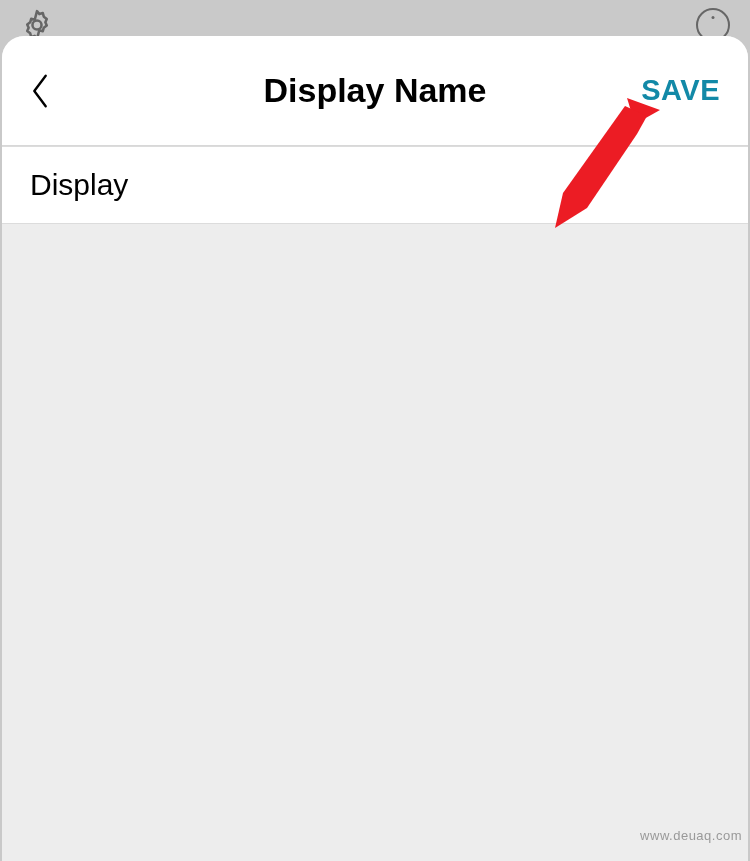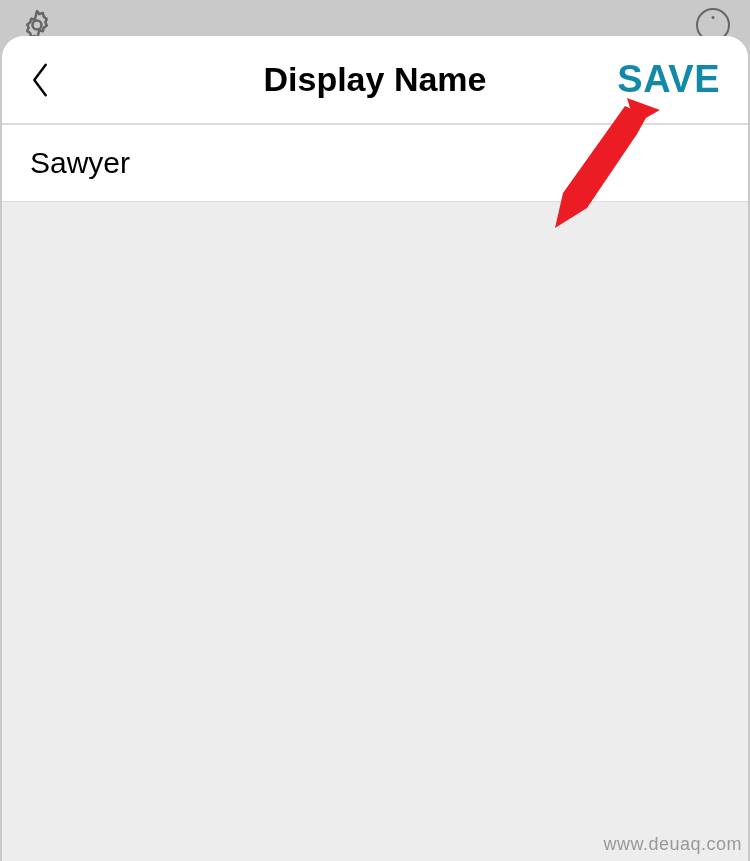--- a/index.html
+++ b/index.html
@@ -56,21 +56,21 @@
       bottom: 0;
       background: #ededed;
       border-radius: 22px 22px 0 0;
       overflow: hidden;
       display: flex;
       flex-direction: column;
     }
     .nav-bar {
       background: #ffffff;
       border-bottom: 1px solid #d8d8d8;
-      height: 88px;
+      height: 110px;
       display: flex;
       align-items: center;
       padding: 0 28px;
       position: relative;
     }
     .back-button {
       width: 40px;
       height: 60px;
       display: flex;
       align-items: center;
@@ -85,21 +85,21 @@
       position: absolute;
       left: 50%;
       transform: translateX(-50%);
       font-size: 34px;
       font-weight: 600;
       color: #000;
     }
     .save-button {
       position: absolute;
       right: 28px;
-      font-size: 38px;
+      font-size: 29px;
       font-weight: 700;
       color: #1289a7;
       letter-spacing: 0.5px;
       cursor: pointer;
     }
     .content {
       flex: 1;
       background: #ededed;
     }
     .section-header {
@@ -159,23 +159,23 @@
       position: absolute;
       top: 98px;
       left: 555px;
       width: 130px;
       height: 130px;
       z-index: 10;
       pointer-events: none;
     }
     .watermark {
       position: absolute;
-      bottom: 6px;
+      bottom: 18px;
       right: 8px;
-      font-size: 18px;
+      font-size: 13px;
       color: #999;
       letter-spacing: 0.5px;
     }
   </style>
 </head>
 <body>
 
 <div class="bg-top-icons">
   <span class="gear-icon">
     <svg viewBox="0 0 24 24" fill="none" stroke="#666" stroke-width="1.8">
@@ -193,21 +193,21 @@
         <polyline points="16,4 4,20 16,36" fill="none" stroke="#000" stroke-width="2.5" stroke-linecap="round" stroke-linejoin="round"></polyline>
       </svg>
     </div>
     <div class="nav-title">Display Name</div>
     <div class="save-button">SAVE</div>
   </div>
 
   <div class="content">
     <div class="input-row">
       <div class="input-container">
-        <span class="input-field">Sawyer</span>
+        <span class="input-field">Display</span>
       </div>
     </div>
 
   </div>
 </div>
 
 <svg class="annotation-arrow" viewBox="0 0 130 130">
   <polygon points="105,12 72,0 80,26" fill="#ec1c24"></polygon>
   <polygon points="92,18 70,8 8,95 0,130 32,110 82,36" fill="#ec1c24"></polygon>
 </svg>

